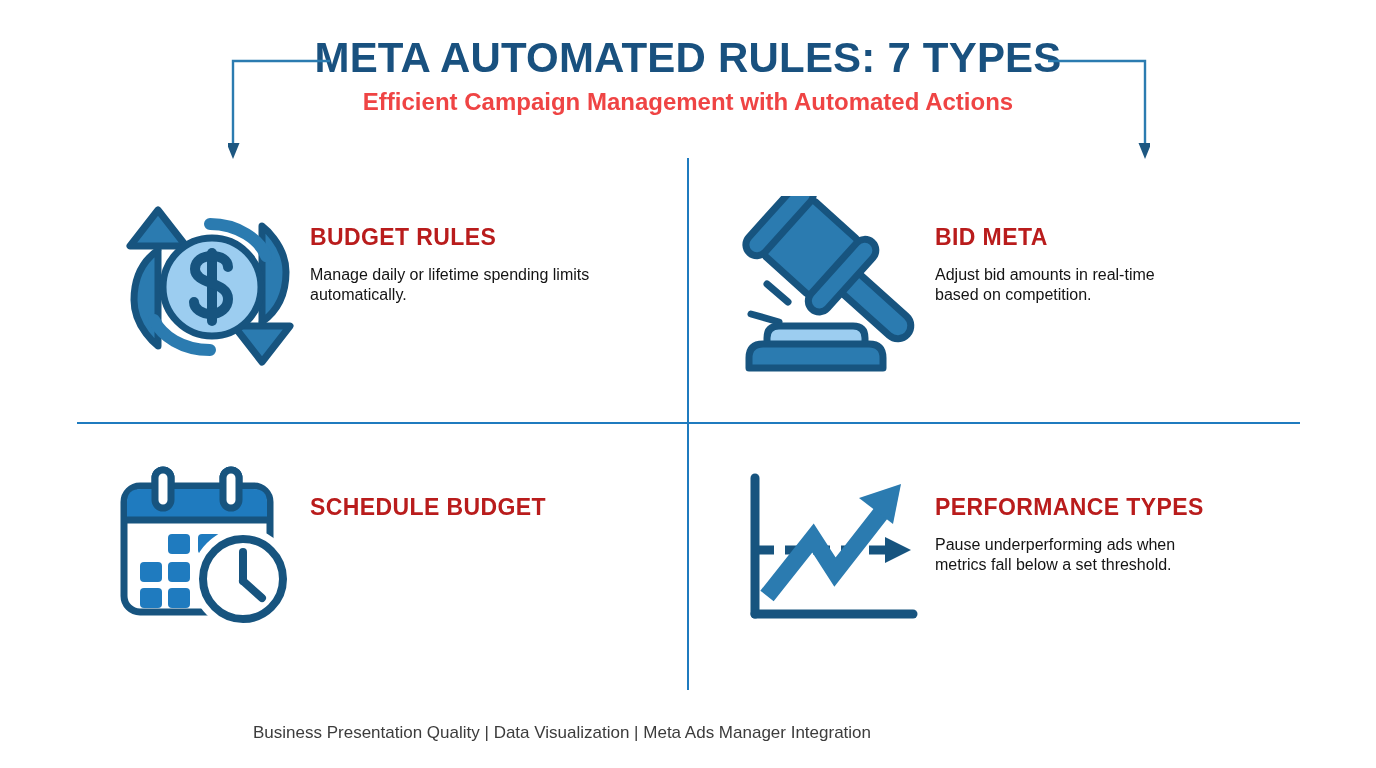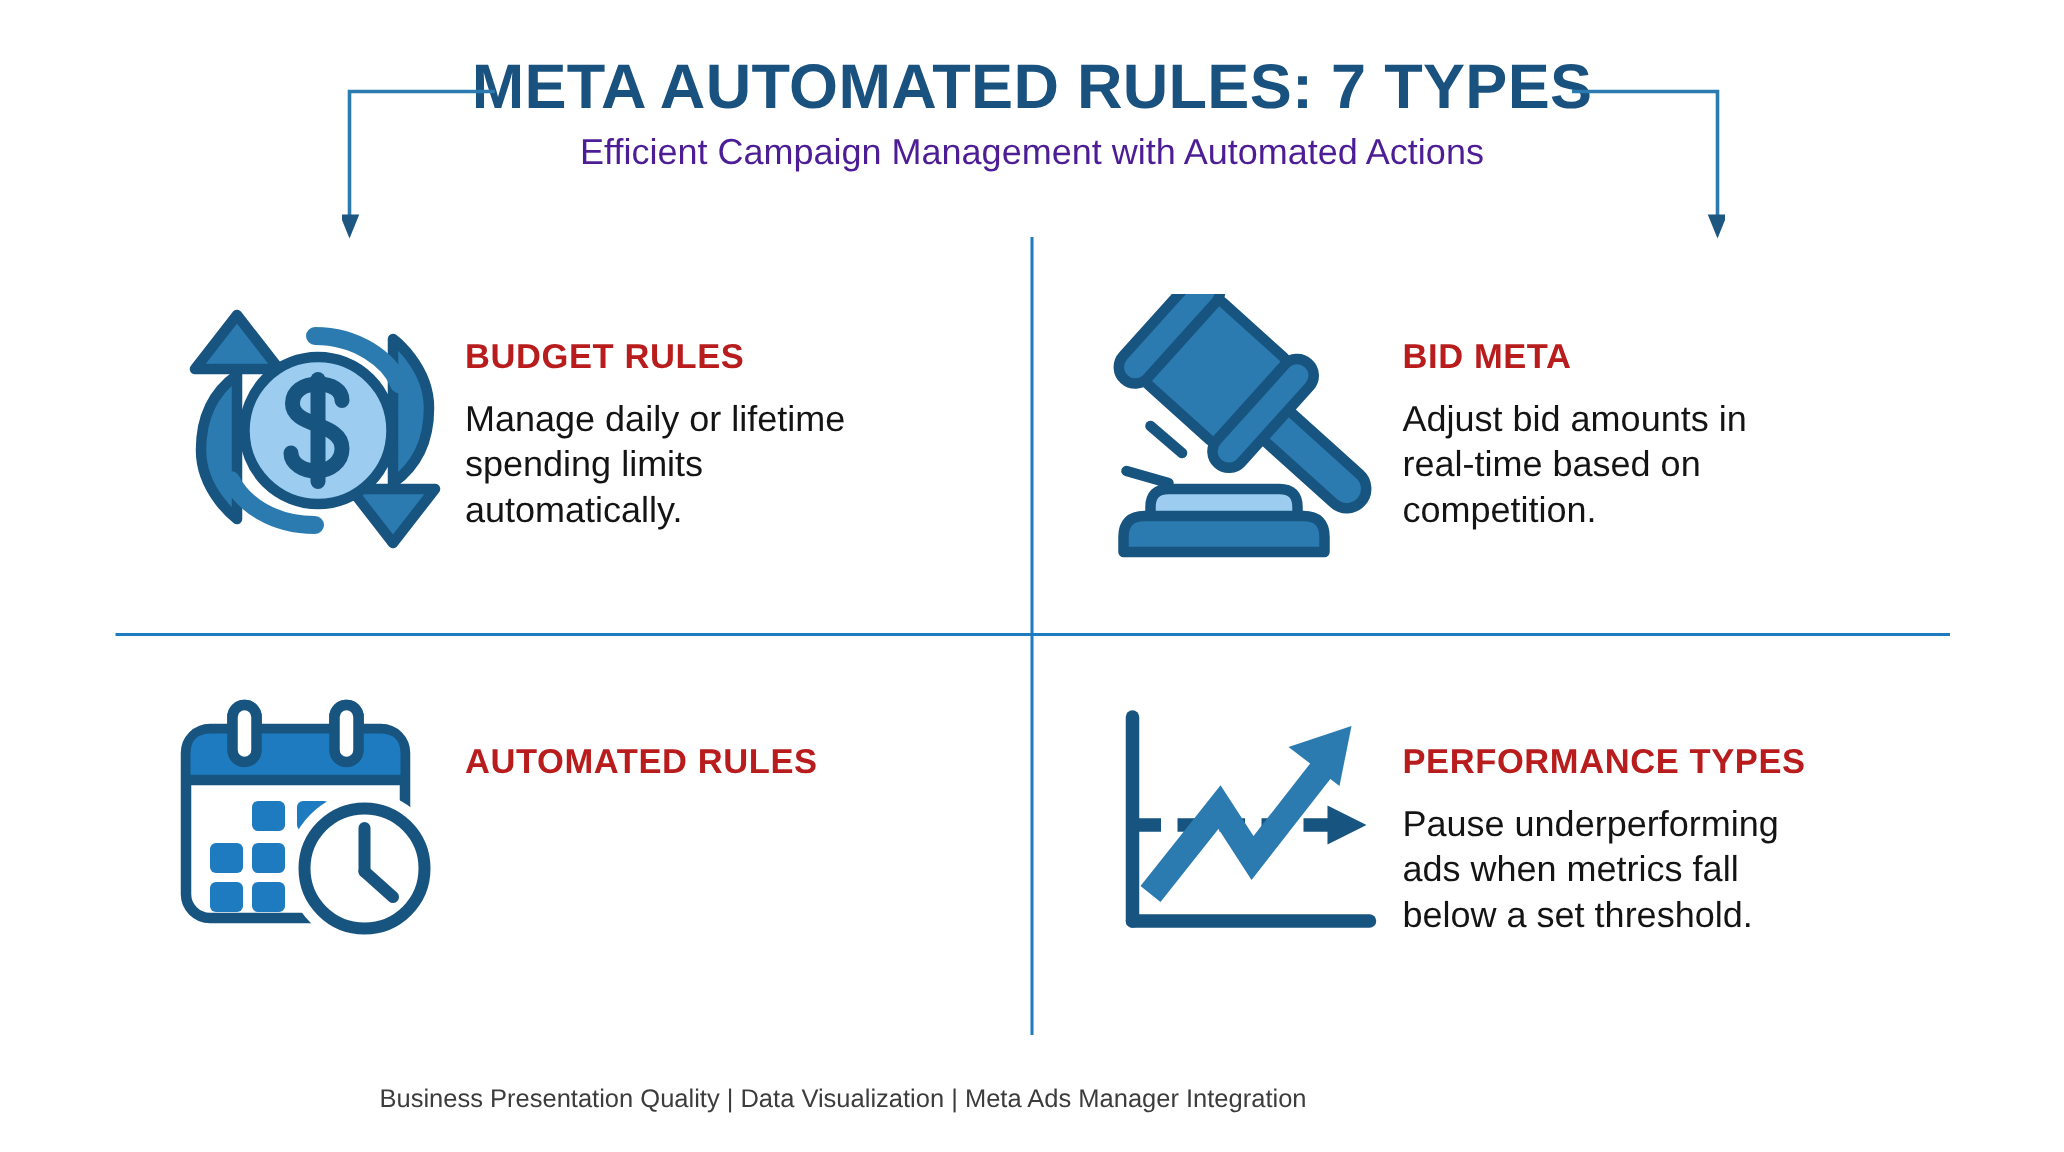--- a/index.html
+++ b/index.html
@@ -32,22 +32,22 @@
     font-size: 42px;
     font-weight: bold;
     letter-spacing: 0.2px;
     color: #19517f;
     line-height: 1.05;
     margin: 0;
     white-space: nowrap;
   }
   .subtitle {
     font-size: 24px;
-    font-weight: normal;
-    color: #4c1d95;
+    font-weight: bold;
+    color: #ef4444;
     margin: 8px 0 0 0;
     line-height: 1.2;
     white-space: nowrap;
   }
 
   
   .connector {
     position: absolute;
     top: 58px;
   }
@@ -103,21 +103,21 @@
 
   .card-title {
     font-size: 23px;
     font-weight: bold;
     color: #b91c1c;
     letter-spacing: 0.4px;
     margin: 0 0 14px 0;
     white-space: nowrap;
   }
   .card-desc {
-    font-size: 24px;
+    font-size: 16px;
     line-height: 1.27;
     color: #141414;
     margin: 0;
     max-width: 300px;
     font-weight: normal;
   }
   .quad-tr .card-desc { max-width: 260px; }
   .quad-br .card-desc { max-width: 270px; }
 
   
@@ -243,21 +243,21 @@
 
         <circle cx="133" cy="117" r="45" fill="#ffffff" stroke="#ffffff" stroke-width="12"></circle>
         <circle cx="133" cy="117" r="40" fill="#ffffff" stroke="#17547f" stroke-width="8"></circle>
         <g stroke="#17547f" stroke-width="8" stroke-linecap="round" fill="none">
           <path d="M133 90 L133 119"></path>
           <path d="M133 119 L152 136"></path>
         </g>
       </svg>
     </div>
     <div class="text-wrap">
-      <h2 class="card-title">AUTOMATED RULES</h2>
+      <h2 class="card-title">SCHEDULE BUDGET</h2>
     </div>
   </div>
 
   <div class="quad quad-br">
     <div class="icon-wrap">
       <svg width="200" height="170" viewBox="0 0 200 170">
 
         <g stroke="#17547f" stroke-width="9" stroke-linecap="round" fill="none">
           <path d="M20 16 L20 152"></path>
           <path d="M20 152 L178 152"></path>

